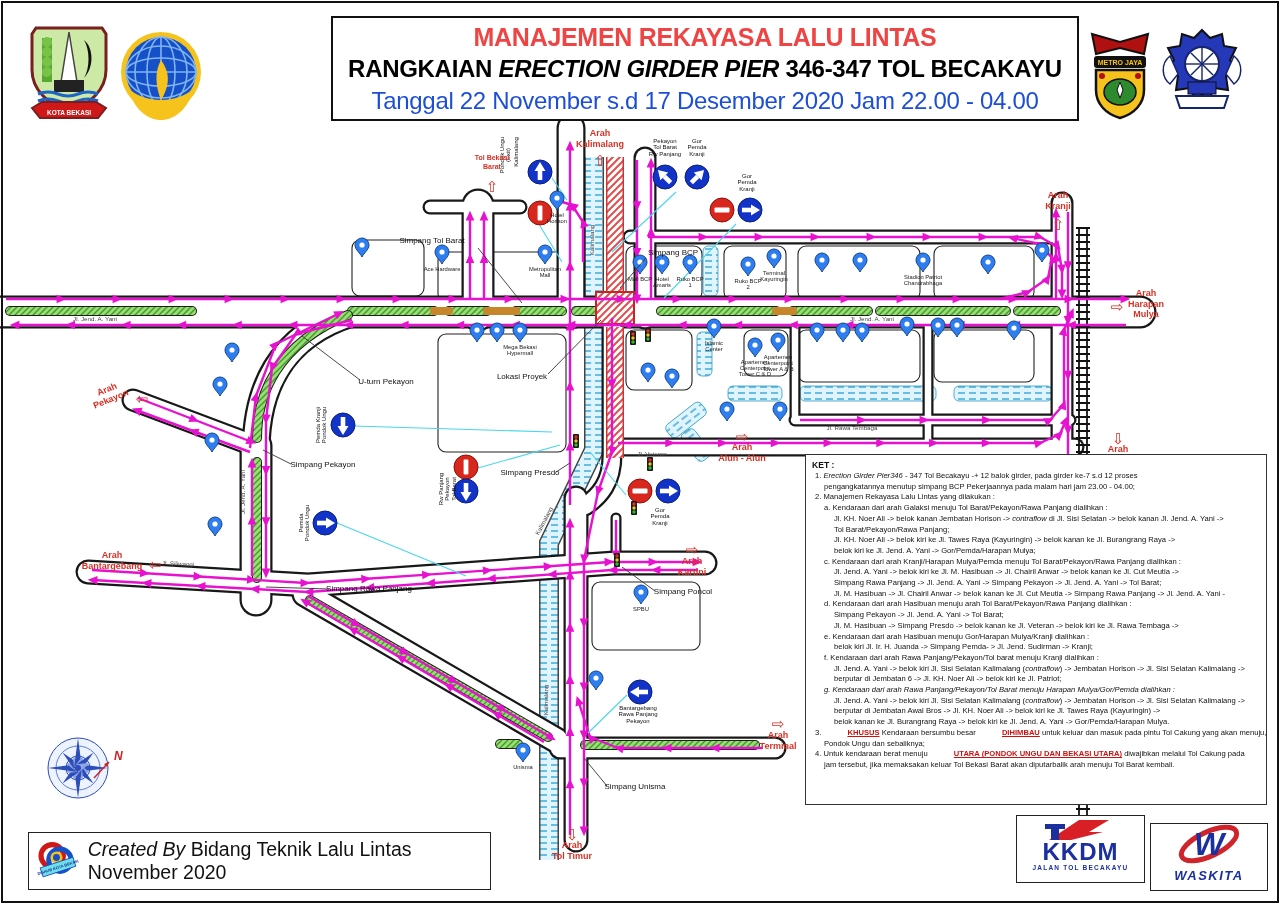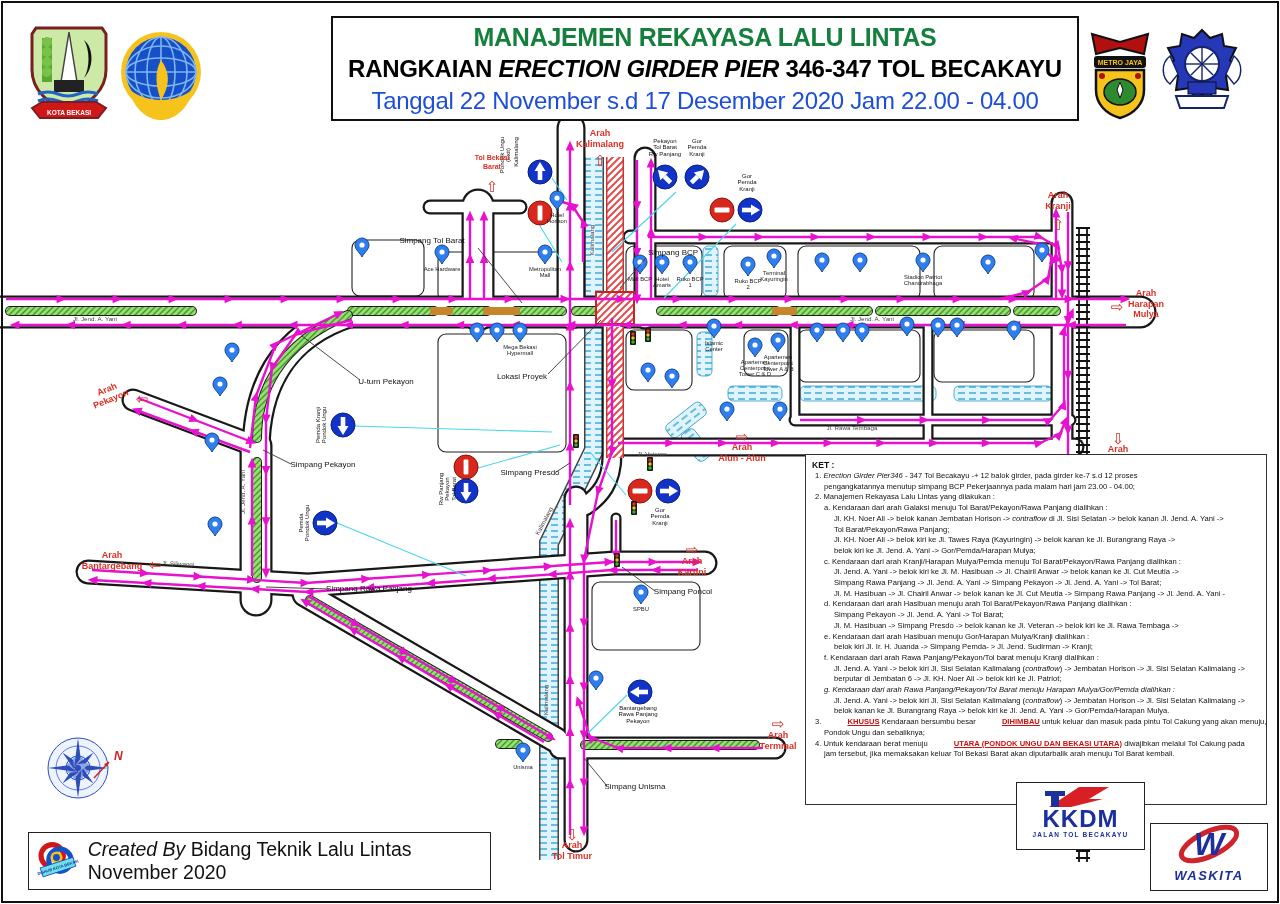--- a/index.html
+++ b/index.html
@@ -6,40 +6,40 @@
   body{width:1280px;height:904px;position:relative;overflow:hidden;
        font-family:"Liberation Sans",sans-serif;}
   .frame{position:absolute;inset:1px;border:2px solid #111;pointer-events:none;z-index:9;}
   #map-svg{position:absolute;left:0;top:0;z-index:1;}
   #map-svg text{font-family:"Liberation Sans",sans-serif;}
 
   
   .title-box{position:absolute;left:331px;top:16px;width:744px;height:101px;
      border:2px solid #111;background:#fff;z-index:3;display:flex;flex-direction:column;
      justify-content:center;align-items:center;text-align:center;}
-  .t1{font-size:25px;font-weight:700;letter-spacing:-.3px;color:#15803d;line-height:32px;}
+  .t1{font-size:25px;font-weight:700;letter-spacing:-.3px;color:#ef4444;line-height:32px;}
   .t2{font-size:24px;font-weight:700;letter-spacing:-.3px;color:#000;line-height:32px;}
   .t2 .it{font-style:italic;}
   .t3{font-size:24px;font-weight:400;letter-spacing:-.3px;color:#1d4ed8;line-height:32px;}
   .logo{position:absolute;z-index:3;}
 
   
   .legend-box{position:absolute;left:805px;top:454px;width:462px;height:351px;
      border:1.5px solid #333;background:#fff;z-index:3;padding:5px 4px 0 6px;box-sizing:border-box;}
   .lg-title{font-size:8.6px;font-weight:700;color:#111;line-height:11px;}
   .lg-line{font-size:7.6px;color:#111;line-height:10.7px;white-space:nowrap;}
   .lg-line .seg-i{font-style:italic;}
   .lg-line .seg-r{color:#cc1111;font-weight:700;text-decoration:underline;padding-left:24px;}
 
   
   .created-box{position:absolute;left:28px;top:832px;width:461px;height:56px;border:1.5px solid #222;
      background:#fff;z-index:3;display:flex;align-items:center;}
   .created-text{font-size:19.5px;color:#111;margin-left:8px;}
   .created-text .it{font-style:italic;}
-  .kkdm-box{position:absolute;left:1016px;top:782px;width:127px;height:66px;border:1.5px solid #222;
+  .kkdm-box{position:absolute;left:1016px;top:815px;width:127px;height:66px;border:1.5px solid #222;
      background:#fff;z-index:3;text-align:center;}
   .waskita-box{position:absolute;left:1150px;top:823px;width:116px;height:66px;border:1.5px solid #222;
      background:#fff;z-index:3;text-align:center;}
   .kkdm-word{font-size:24px;font-weight:800;color:#1b2f9e;line-height:20px;letter-spacing:1px;margin-top:-4px;}
   .kkdm-sub{font-size:6.5px;font-weight:700;color:#1b2f9e;letter-spacing:1.2px;margin-top:2px;}
   .waskita-word{font-size:13px;font-weight:800;font-style:italic;color:#1b2f9e;letter-spacing:1.5px;margin-top:0px;}
 </style>
 </head>
 <body>
 
@@ -815,20 +815,21 @@
       <div class="lg-line" style="padding-left: 12px;"><span>d. Kendaraan dari arah Hasibuan menuju arah Tol Barat/Pekayon/Rawa Panjang dialihkan :</span></div>
       <div class="lg-line" style="padding-left: 22px;"><span>Simpang Pekayon -&gt; Jl. Jend. A. Yani -&gt; Tol Barat;</span></div>
       <div class="lg-line" style="padding-left: 22px;"><span>Jl. M. Hasibuan -&gt; Simpang Presdo -&gt; belok kanan ke Jl. Veteran -&gt; belok kiri ke Jl. Rawa Tembaga -&gt;</span></div>
       <div class="lg-line" style="padding-left: 12px;"><span>e. Kendaraan dari arah Hasibuan menuju Gor/Harapan Mulya/Kranji dialihkan :</span></div>
       <div class="lg-line" style="padding-left: 22px;"><span>belok kiri Jl. Ir. H. Juanda -&gt; Simpang Pemda- &gt; Jl. Jend. Sudirman -&gt; Kranji;</span></div>
       <div class="lg-line" style="padding-left: 12px;"><span>f. Kendaraan dari arah Rawa Panjang/Pekayon/Tol barat menuju Kranji dialihkan :</span></div>
       <div class="lg-line" style="padding-left: 22px;"><span>Jl. Jend. A. Yani -&gt; belok kiri Jl. Sisi Selatan Kalimalang (</span><span class="seg-i">contraflow</span><span>) -&gt; Jembatan Horison -&gt; Jl. Sisi Selatan Kalimalang -&gt;</span></div>
       <div class="lg-line" style="padding-left: 22px;"><span>berputar di Jembatan 6 -&gt; Jl. KH. Noer Ali -&gt; belok kiri ke Jl. Patriot;</span></div>
       <div class="lg-line" style="padding-left: 12px; font-style: italic;"><span>g. Kendaraan dari arah Rawa Panjang/Pekayon/Tol Barat menuju Harapan Mulya/Gor/Pemda dialihkan :</span></div>
       <div class="lg-line" style="padding-left: 22px;"><span>Jl. Jend. A. Yani -&gt; belok kiri Jl. Sisi Selatan Kalimalang (</span><span class="seg-i">contraflow</span><span>) -&gt; Jembatan Horison -&gt; Jl. Sisi Selatan Kalimalang -&gt;</span></div>
+      <div class="lg-line" style="padding-left: 22px;"><span>berputar di Jembatan Awal Bros -&gt; Jl. KH. Noer Ali -&gt; belok kiri ke Jl. Tawes Raya (Kayuringin) -&gt;</span></div>
       <div class="lg-line" style="padding-left: 22px;"><span>belok kanan ke Jl. Burangrang Raya -&gt; belok kiri ke Jl. Jend. A. Yani -&gt; Gor/Pemda/Harapan Mulya.</span></div>
       <div class="lg-line" style="padding-left: 3px;"><span>3. </span><span class="seg-r">KHUSUS</span><span> Kendaraan bersumbu besar </span><span class="seg-r">DIHIMBAU</span><span> untuk keluar dan  masuk pada pintu Tol Cakung yang akan menuju,</span></div>
       <div class="lg-line" style="padding-left: 12px;"><span>Pondok Ungu dan sebaliknya;</span></div>
       <div class="lg-line" style="padding-left: 3px;"><span>4. Untuk kendaraan berat menuju </span><span class="seg-r">UTARA (PONDOK UNGU DAN BEKASI UTARA)</span><span> diwajibkan melalui Tol Cakung pada</span></div>
       <div class="lg-line" style="padding-left: 12px;"><span>jam tersebut, jika memaksakan keluar Tol Bekasi Barat akan diputarbalik arah menuju Tol Barat kembali.</span></div>
     </div>
 </div>
 
 <div class="created-box">
   <svg width="52" height="52" viewBox="0 0 52 52" style="margin-left:6px">

